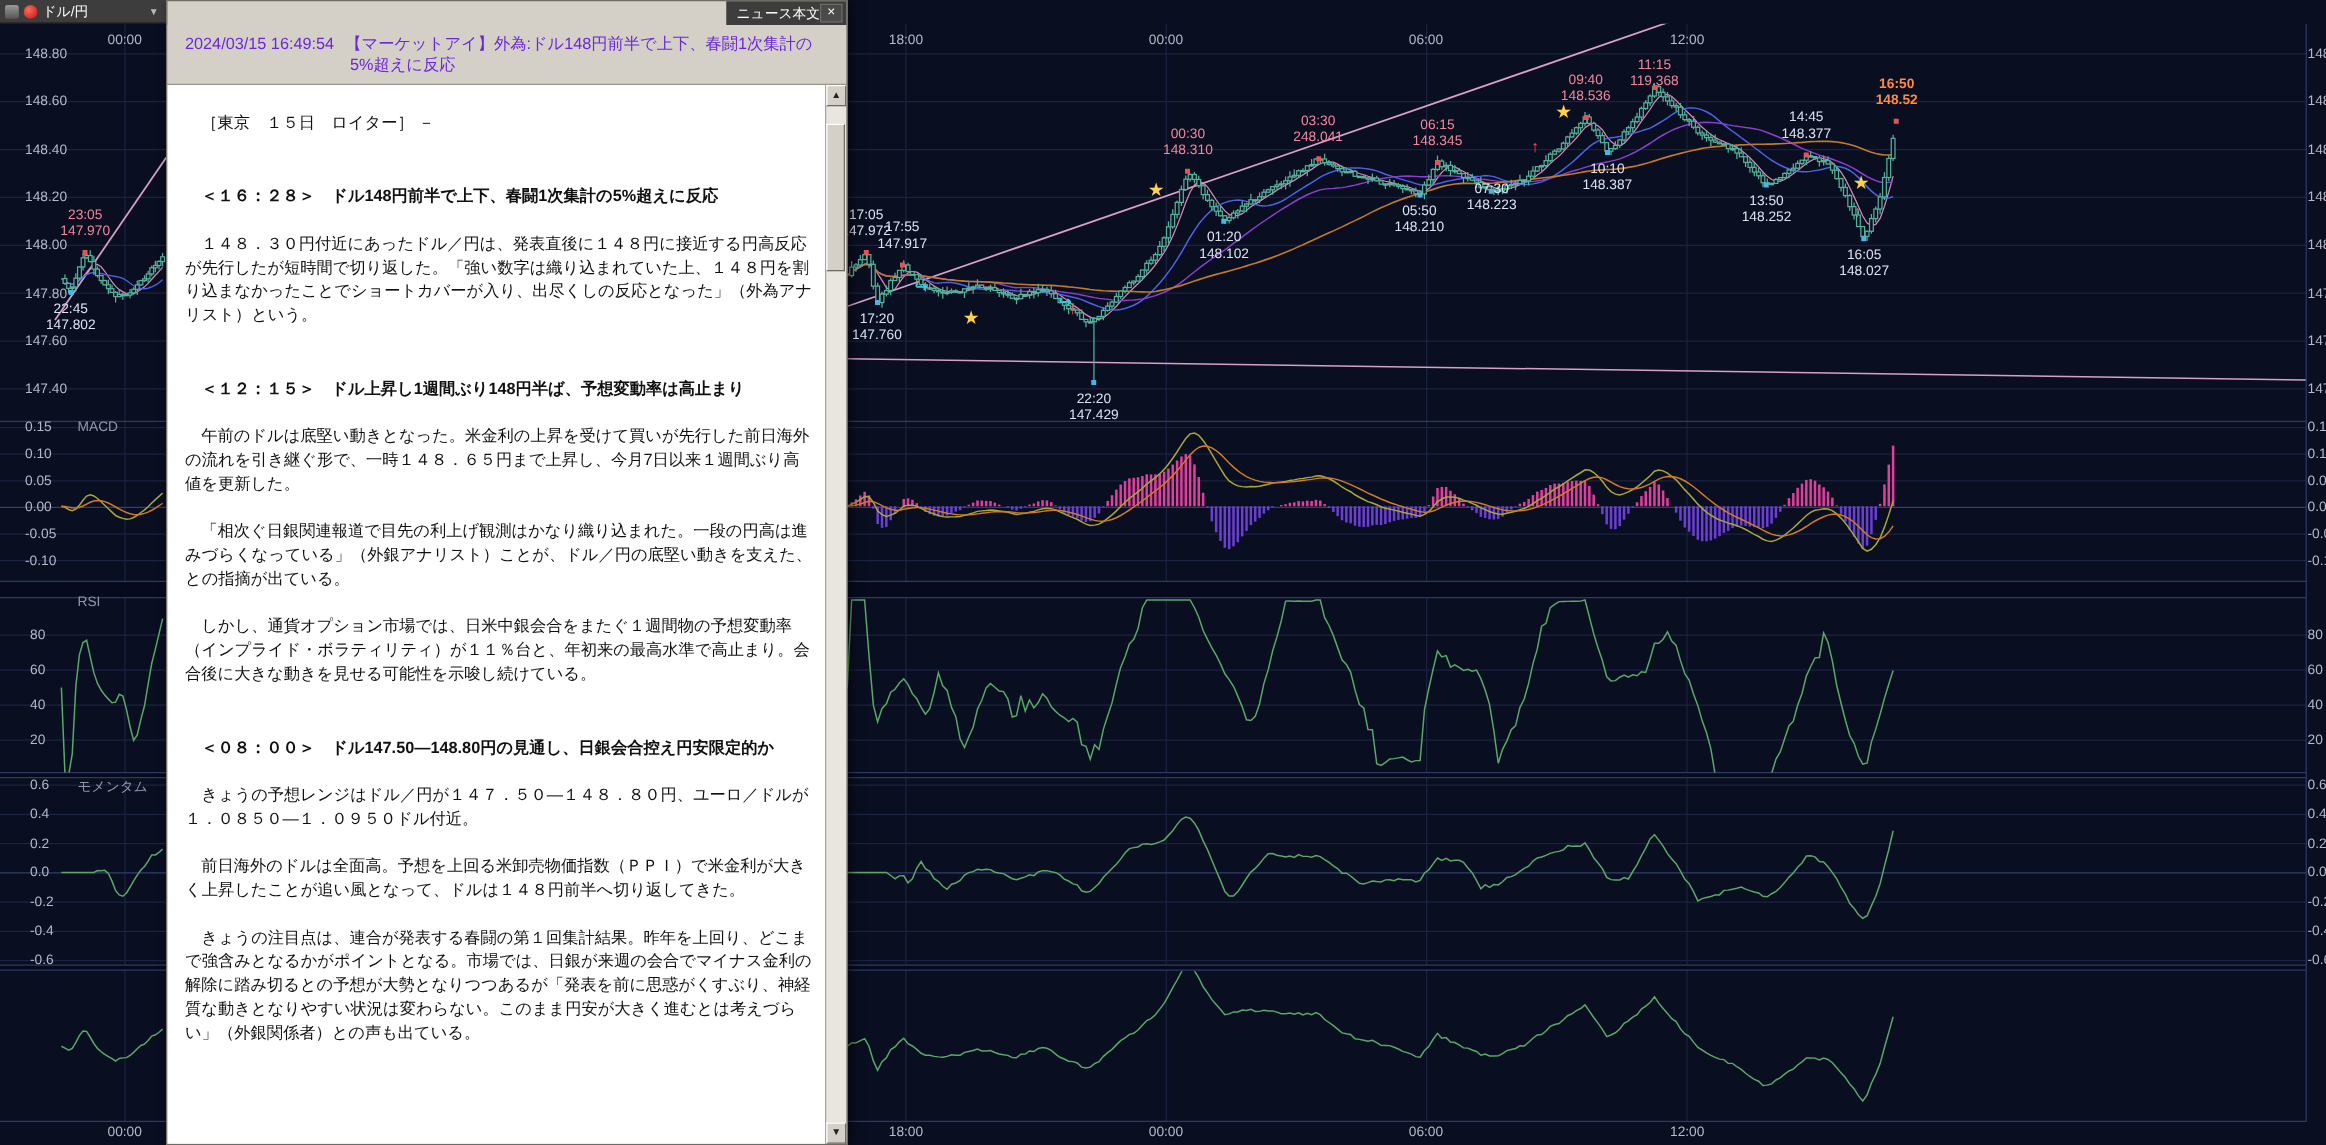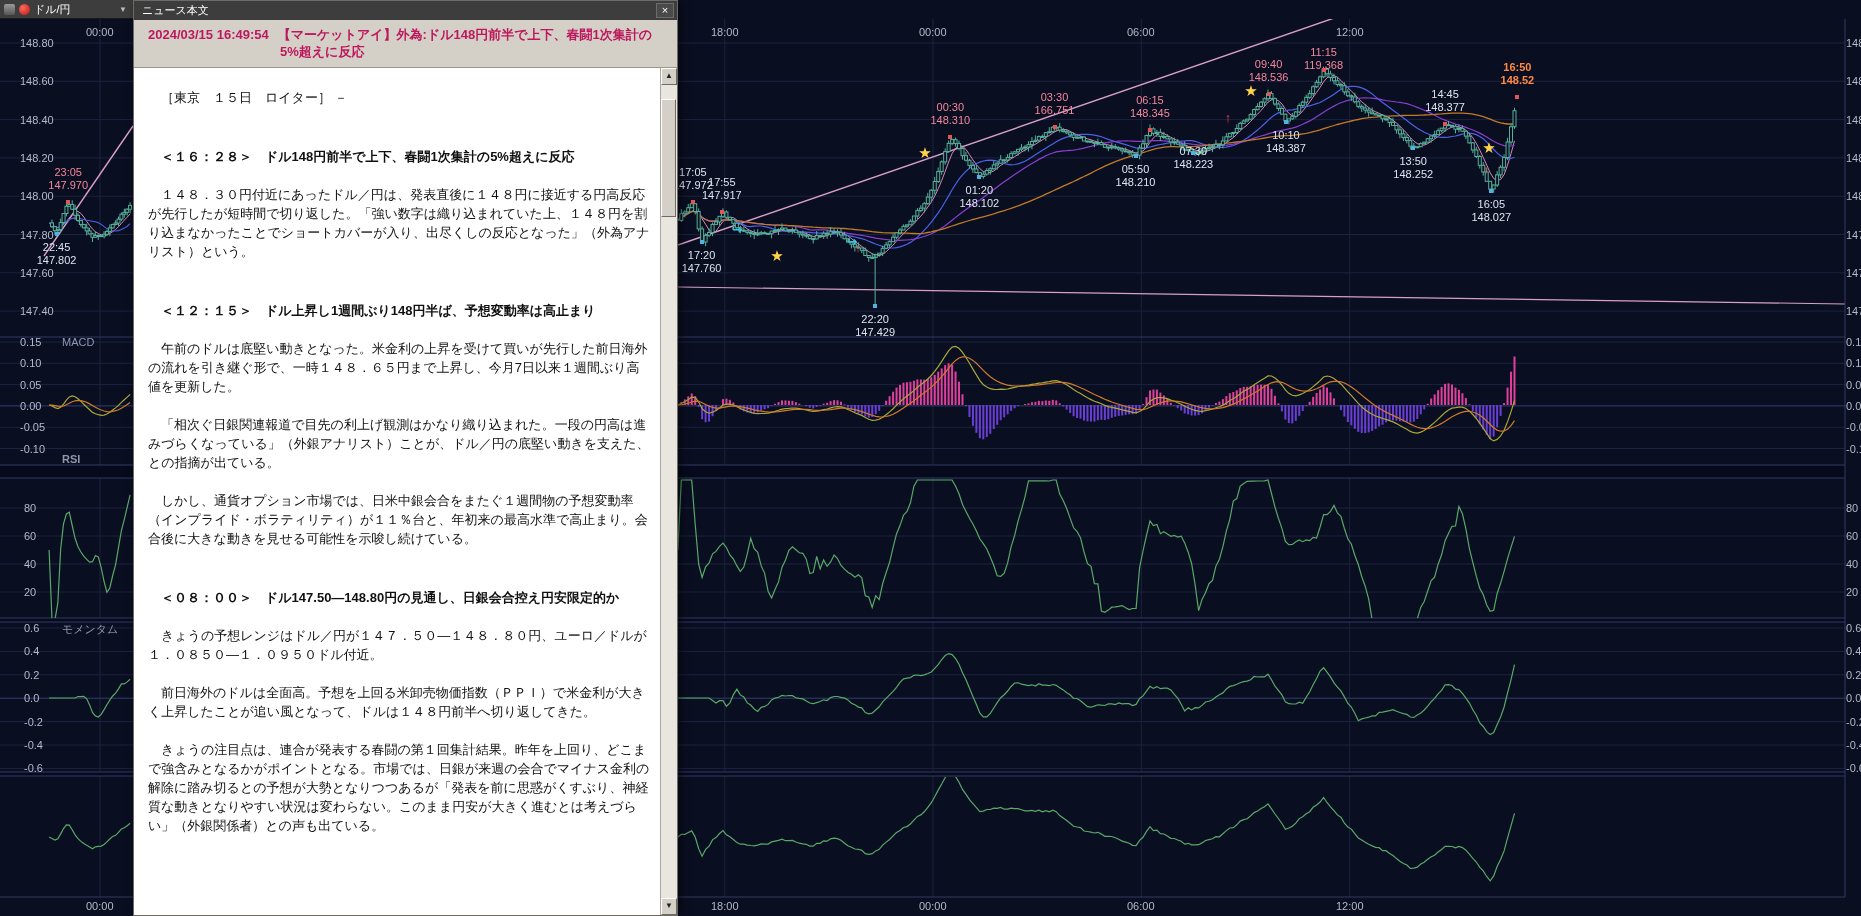--- a/index.html
+++ b/index.html
@@ -28,27 +28,27 @@
   .titlebar{position:absolute;left:0;top:0;width:133px;height:19px;background:#3d3d3d;
             border-bottom:1px solid #191919;display:flex;align-items:center;gap:4px;padding:0 4px;z-index:3;}
   .app-icon{width:11px;height:11px;border-radius:2px;background:linear-gradient(#9a9a9a,#565656);flex:0 0 auto;}
   .pair-icon{width:11px;height:11px;border-radius:50%;background:radial-gradient(circle at 35% 35%,#ff6a5a,#b81414);flex:0 0 auto;}
   .pair-label{color:#fff;font-size:11px;flex:1;}
   .dd{color:#b9b9b9;font-size:8px;flex:0 0 auto;padding-right:2px;}
 
   
   .news-window{position:absolute;left:133px;top:0;width:545px;height:916px;z-index:10;
                background:#d4d0c8;border:1px solid #6e6a64;box-shadow:3px 0 8px rgba(0,0,0,.55);
-               display:flex;flex-direction:column;}
+               display:flex;flex-direction:column;align-items:flex-end;}
   .nw-titlebar{height:19px;background:#3d3d3d;display:flex;align-items:center;padding:0 3px 0 8px;flex:0 0 auto;}
   .nw-title{color:#fff;font-size:11px;flex:1;}
   .nw-close{width:18px;height:15px;background:#4a4a4a;color:#fff;border:1px solid #6b6b6b;
             font-size:11px;line-height:11px;padding:0;cursor:pointer;}
   .nw-header{background:#d4d0c8;padding:6px 14px 7px;flex:0 0 auto;}
-  .nw-header-inner{padding-left:132px;text-indent:-132px;line-height:17px;font-size:13px;font-weight:bold;color:#be185d;}
+  .nw-header-inner{padding-left:132px;text-indent:-132px;line-height:17px;font-size:13px;font-weight:normal;color:#6d28d9;}
   .nw-time{margin-right:9px;}
   .nw-main{flex:1;display:flex;min-height:0;border-top:1px solid #9a968e;}
   .nw-body{flex:1;background:#fff;overflow:hidden;padding:20px 10px 10px 14px;
            font-size:13px;line-height:19px;color:#101010;}
   .np{margin:0 0 19px;}
   .np.section{font-weight:bold;margin-top:40px;}
   .np.intro{margin-top:0;}
   .nw-scroll{width:17px;flex:0 0 auto;display:flex;flex-direction:column;background:#e9e6df;border-left:1px solid #aaa69e;}
   .sb-btn{height:17px;background:#d4d0c8;border:1px solid;border-color:#fff #6e6a64 #6e6a64 #fff;
           font-size:8px;text-align:center;line-height:14px;color:#222;flex:0 0 auto;}
@@ -981,21 +981,21 @@
         <div class="axis-label clip" style="left: 1846px; top: 668.8px;">0.2</div>
         <div class="axis-label " style="left: 24px; top: 692.2px;">0.0</div>
         <div class="axis-label clip" style="left: 1846px; top: 692.2px;">0.0</div>
         <div class="axis-label " style="left: 24px; top: 715.6px;">-0.2</div>
         <div class="axis-label clip" style="left: 1846px; top: 715.6px;">-0.2</div>
         <div class="axis-label " style="left: 24px; top: 739px;">-0.4</div>
         <div class="axis-label clip" style="left: 1846px; top: 739px;">-0.4</div>
         <div class="axis-label " style="left: 24px; top: 762.4px;">-0.6</div>
         <div class="axis-label clip" style="left: 1846px; top: 762.4px;">-0.6</div>
         <div class="axis-label panel" style="left: 62px; top: 336px;">MACD</div>
-        <div class="axis-label panel" style="left: 62px; top: 453px; font-weight: bold;">RSI</div>
+        <div class="axis-label panel" style="left: 62px; top: 476px;">RSI</div>
         <div class="axis-label panel" style="left: 62px; top: 622px;">モメンタム</div>
         <div class="axis-label " style="left: 711px; top: 26px;">18:00</div>
         <div class="axis-label " style="left: 711px; top: 900px;">18:00</div>
         <div class="axis-label " style="left: 919px; top: 26px;">00:00</div>
         <div class="axis-label " style="left: 919px; top: 900px;">00:00</div>
         <div class="axis-label " style="left: 1127px; top: 26px;">06:00</div>
         <div class="axis-label " style="left: 1127px; top: 900px;">06:00</div>
         <div class="axis-label " style="left: 1336px; top: 26px;">12:00</div>
         <div class="axis-label " style="left: 1336px; top: 900px;">12:00</div>
         <div class="axis-label " style="left: 86px; top: 26px;">00:00</div>
@@ -1027,21 +1027,21 @@
           <div>148.310</div>
         </div>
         <div class="mark mk-hi" style="left: 948.358px; top: 134.835px;"></div>
         <div class="annot c-white" style="left: 979.288px; top: 183.667px;">
           <div>01:20</div>
           <div>148.102</div>
         </div>
         <div class="mark mk-lo" style="left: 977.288px; top: 174.667px;"></div>
         <div class="annot c-pink" style="left: 1054.51px; top: 91.26px;">
           <div>03:30</div>
-          <div>166.751</div>
+          <div>248.041</div>
         </div>
         <div class="mark mk-hi" style="left: 1052.51px; top: 125.26px;"></div>
         <div class="annot c-white" style="left: 1135.51px; top: 162.985px;">
           <div>05:50</div>
           <div>148.210</div>
         </div>
         <div class="mark mk-lo" style="left: 1133.51px; top: 153.985px;"></div>
         <div class="annot c-pink" style="left: 1149.97px; top: 94.1325px;">
           <div>06:15</div>
           <div>148.345</div>

